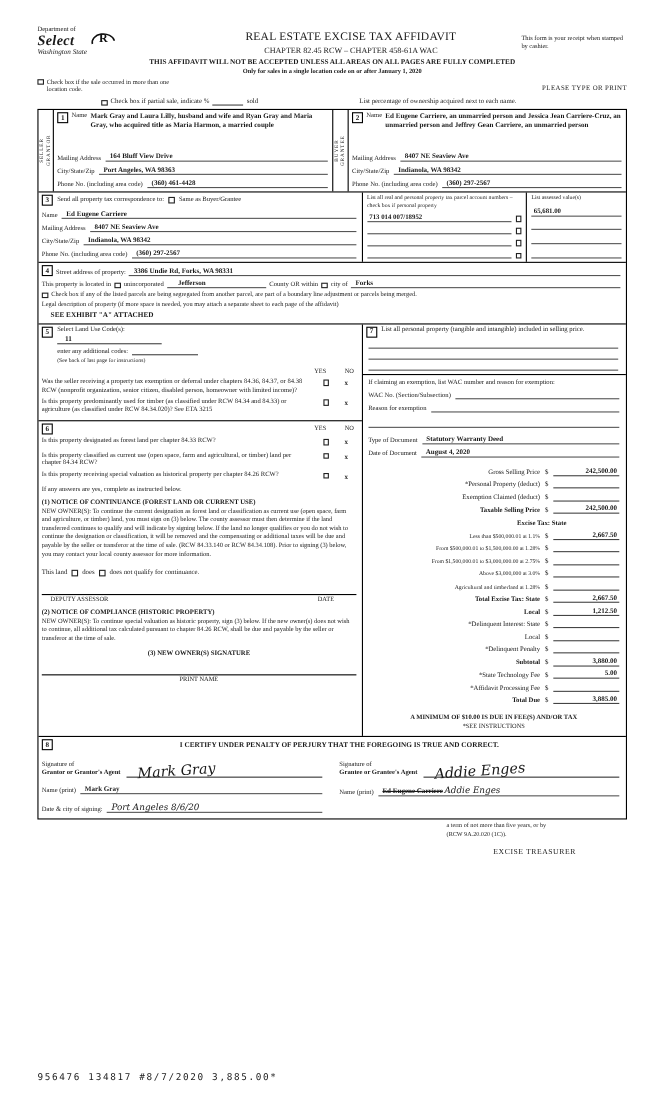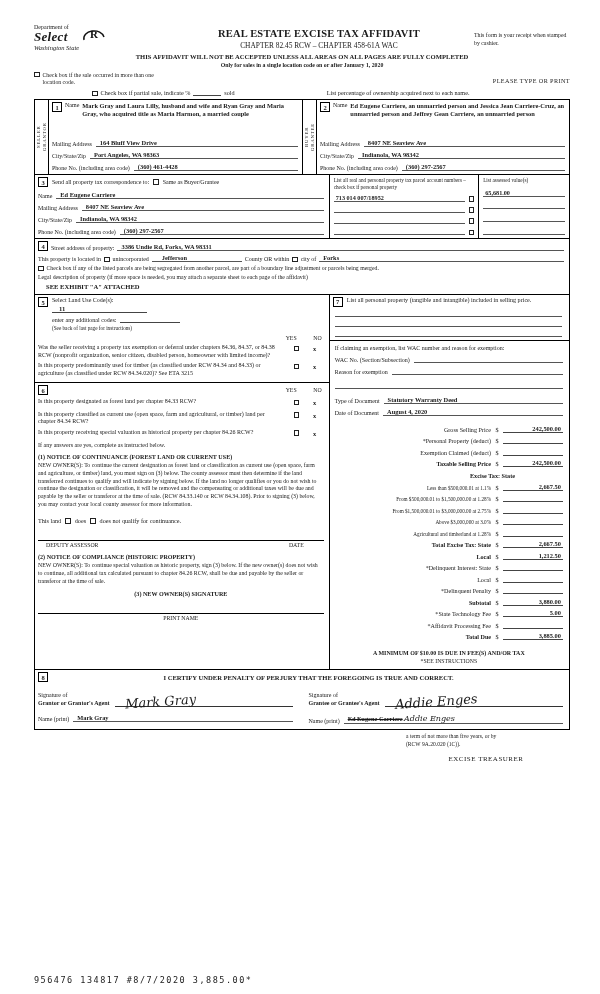--- a/index.html
+++ b/index.html
@@ -7,21 +7,21 @@
   body { font-family:"Liberation Serif", serif; color:#1a1a1a; }
   .page { width:600px; height:994px; background:#fff; position:relative; padding:24px 30px 0 34px; overflow:hidden; }
 
   
   .hdr { display:grid; grid-template-columns:130px 1fr 96px; align-items:start; }
   .logo-row { display:flex; gap:3px; }
   .logo-dept { font-size:6px; }
   .logo-name { font-size:13px; font-weight:bold; font-style:italic; line-height:1.05; letter-spacing:.3px; }
   .logo-state { font-size:6.5px; font-style:italic; }
   .titleblock { text-align:center; padding-top:4px; }
-  .title { font-size:10.5px; font-weight:bold; letter-spacing:.2px; }
+  .title { font-size:10.5px; font-weight:normal; letter-spacing:.2px; }
   .chapter { font-size:7.4px; margin-top:2px; }
   .receipt { font-size:5.8px; line-height:1.35; padding-top:8px; }
   .warning { text-align:center; font-weight:bold; font-size:6.6px; margin-top:2px; }
   .singleloc { text-align:center; font-weight:bold; font-size:5.8px; margin-top:2px; }
 
   .prerow { display:flex; justify-content:space-between; align-items:flex-start; margin-top:4px; }
   .multiloc { display:flex; gap:3px; width:125px; font-size:5.8px; line-height:1.25; }
   .ptype { font-size:6.2px; letter-spacing:.4px; padding-top:5px; }
   .partialrow { display:flex; align-items:flex-end; margin-top:3px; font-size:6.2px; }
   .partial { margin-left:58px; display:flex; align-items:flex-end; gap:3px; }
@@ -557,20 +557,24 @@
               <span class="b">Grantor or Grantor's Agent</span>
             </div>
             <div class="sigarea">
               <span class="script signame">Mark Gray</span>
             </div>
           </div>
           <div class="fieldline" style="margin-top:7px;">
             <span>Name (print)</span>
             <span class="filled ul fx">Mark Gray</span>
           </div>
+          <div class="fieldline" style="margin-top:7px;">
+            <span>Date &amp; city of signing:</span>
+            <span class="script hand ul fx">Port Angeles 8/6/20</span>
+          </div>
         </div>
         <div class="s8col">
           <div class="sigrow">
             <div class="siglab">
               <span>Signature of</span><br>
               <span class="b">Grantee or Grantee's Agent</span>
             </div>
             <div class="sigarea">
               <span class="script signame">Addie Enges</span>
             </div>

